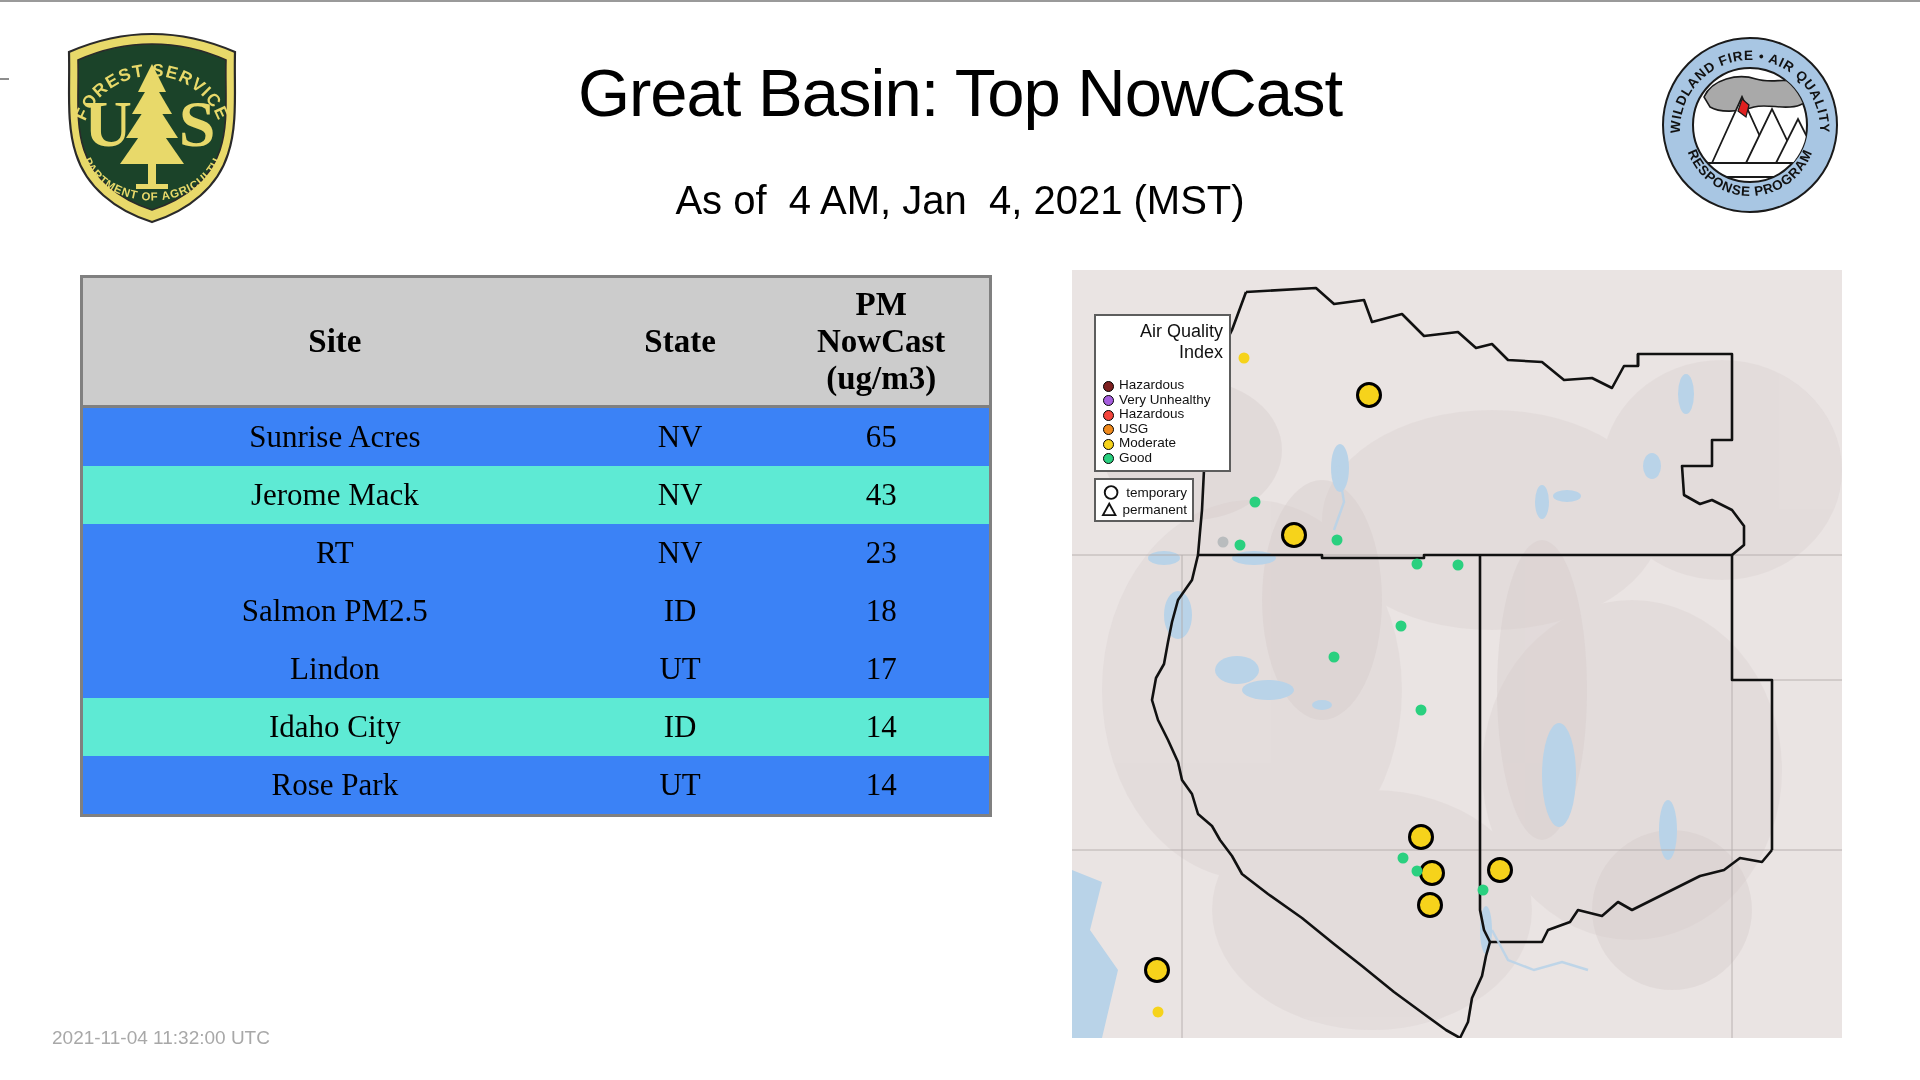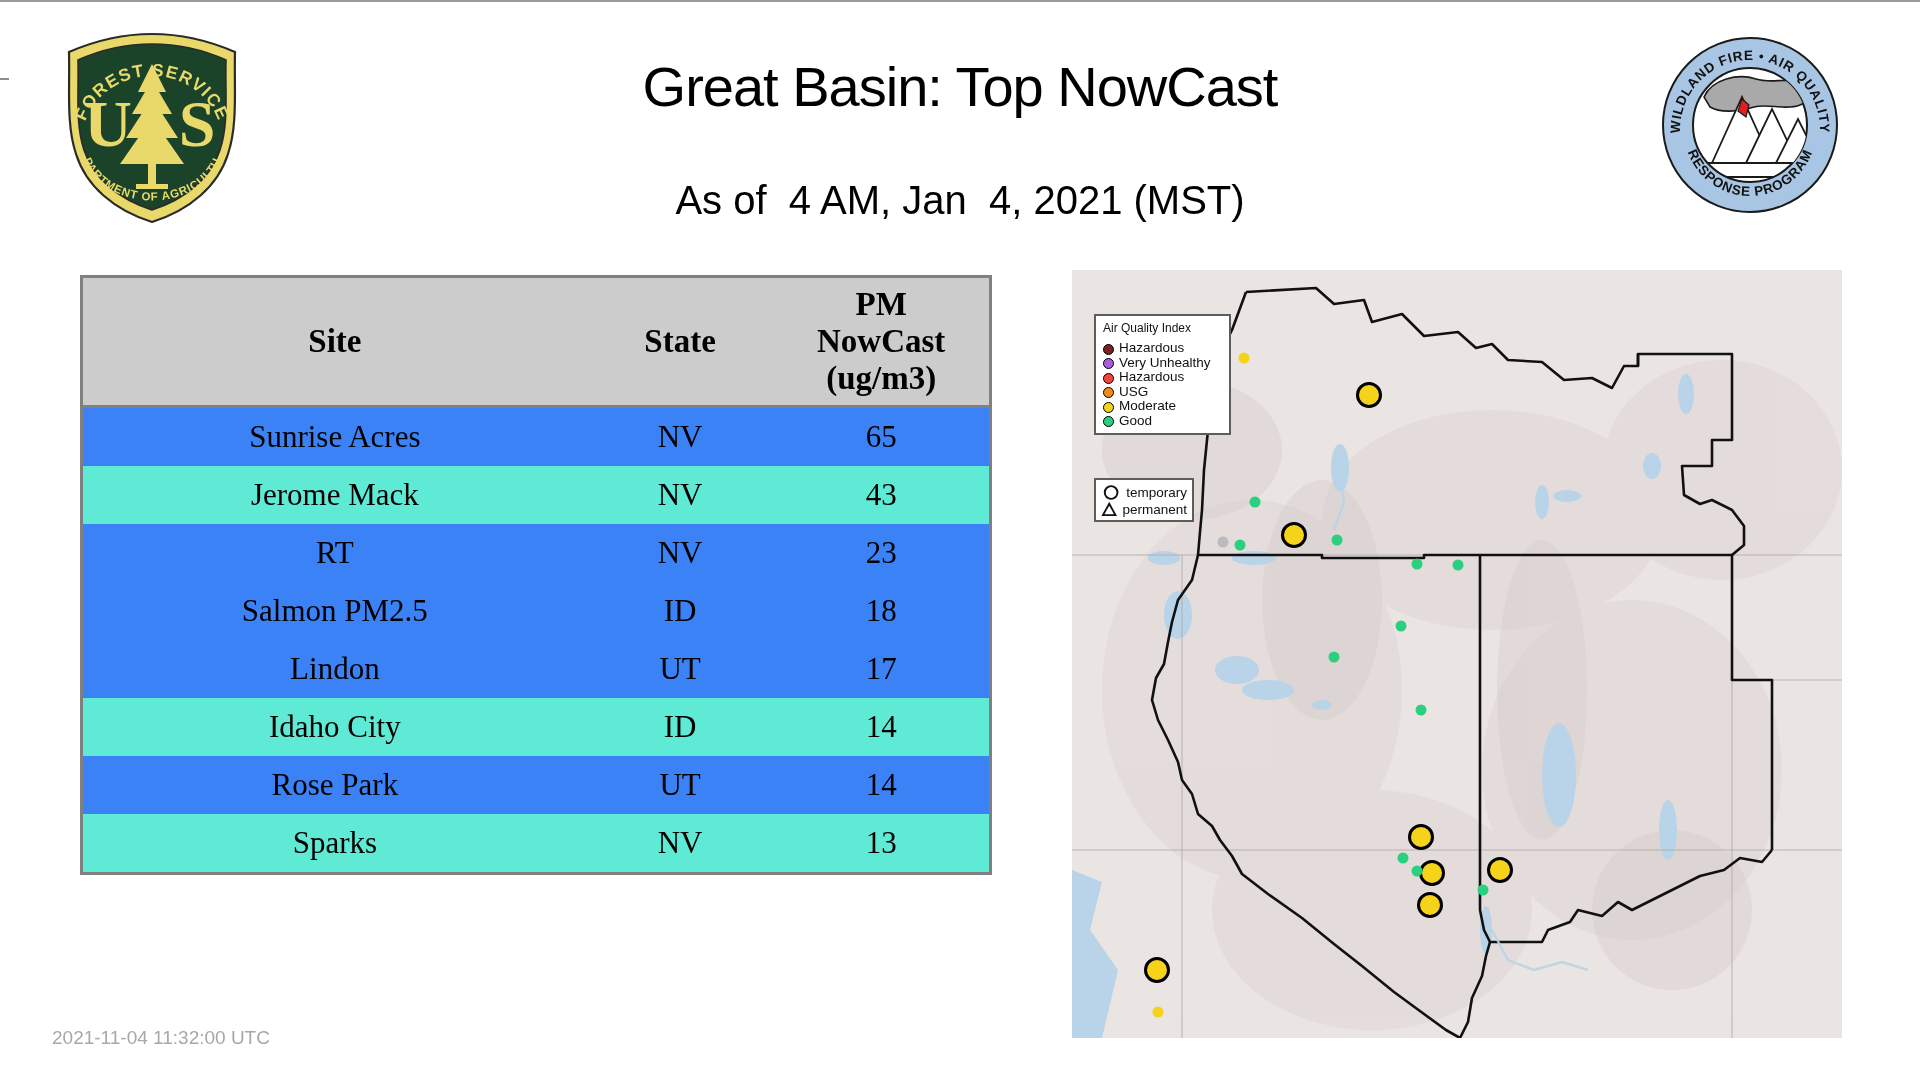--- a/index.html
+++ b/index.html
@@ -51,21 +51,21 @@
     width: 180px; height: 180px;
   }
   #wfaqrp-logo svg { display:block; width:100%; height:100%; }
 
   
   #title {
     position: absolute;
     left: 300px; top: 58px;
     width: 1320px;
     text-align: center;
-    font-size: 56px;
+    font-size: 67px;
     line-height: 1.05;
     font-weight: 400;
     font-family: "Liberation Sans", sans-serif;
     letter-spacing: -1px;
     white-space: pre;
   }
   #subtitle {
     position: absolute;
     left: 300px; top: 178px;
     width: 1320px;
@@ -146,23 +146,23 @@
     box-sizing: border-box;
     font-family: "Liberation Sans", sans-serif;
     color: #111111;
   }
   #aqi-legend {
     left: 22px; top: 44px;
     width: 137px;
     padding: 5px 6px 6px 7px;
   }
   #aqi-legend .lg-title {
-    font-size: 12px;
-    text-align: left;
-    margin-bottom: 5px;
+    font-size: 18px;
+    text-align: right;
+    margin-bottom: 14px;
   }
   #aqi-legend .lg-row {
     display: flex;
     align-items: flex-end;
     gap: 5px;
     height: 14.5px;
   }
   #aqi-legend .lg-dot {
     width: 11px; height: 11px;
     border-radius: 50%;
@@ -323,25 +323,20 @@
           </tr>
           <tr class="even">
             <td>Idaho City</td>
             <td>ID</td>
             <td>14</td>
           </tr>
           <tr class="odd">
             <td>Rose Park</td>
             <td>UT</td>
             <td>14</td>
-          </tr>
-          <tr class="even">
-            <td>Sparks</td>
-            <td>NV</td>
-            <td>13</td>
           </tr>
         </tbody>
     </table>
   </div>
 
   <div id="timestamp">2021-11-04 11:32:00 UTC</div>
 
   <div id="map">
     <svg viewBox="0 0 770 768" xmlns="http://www.w3.org/2000/svg">
 

